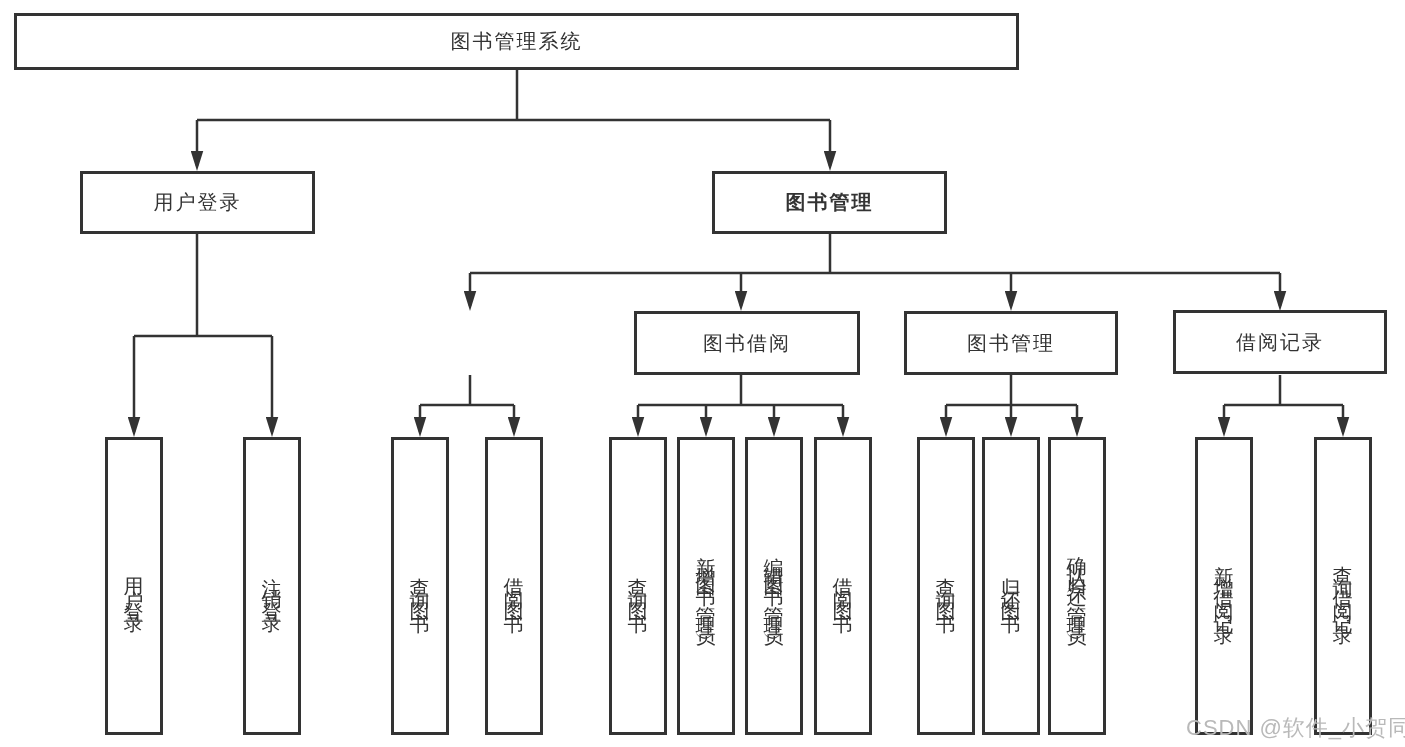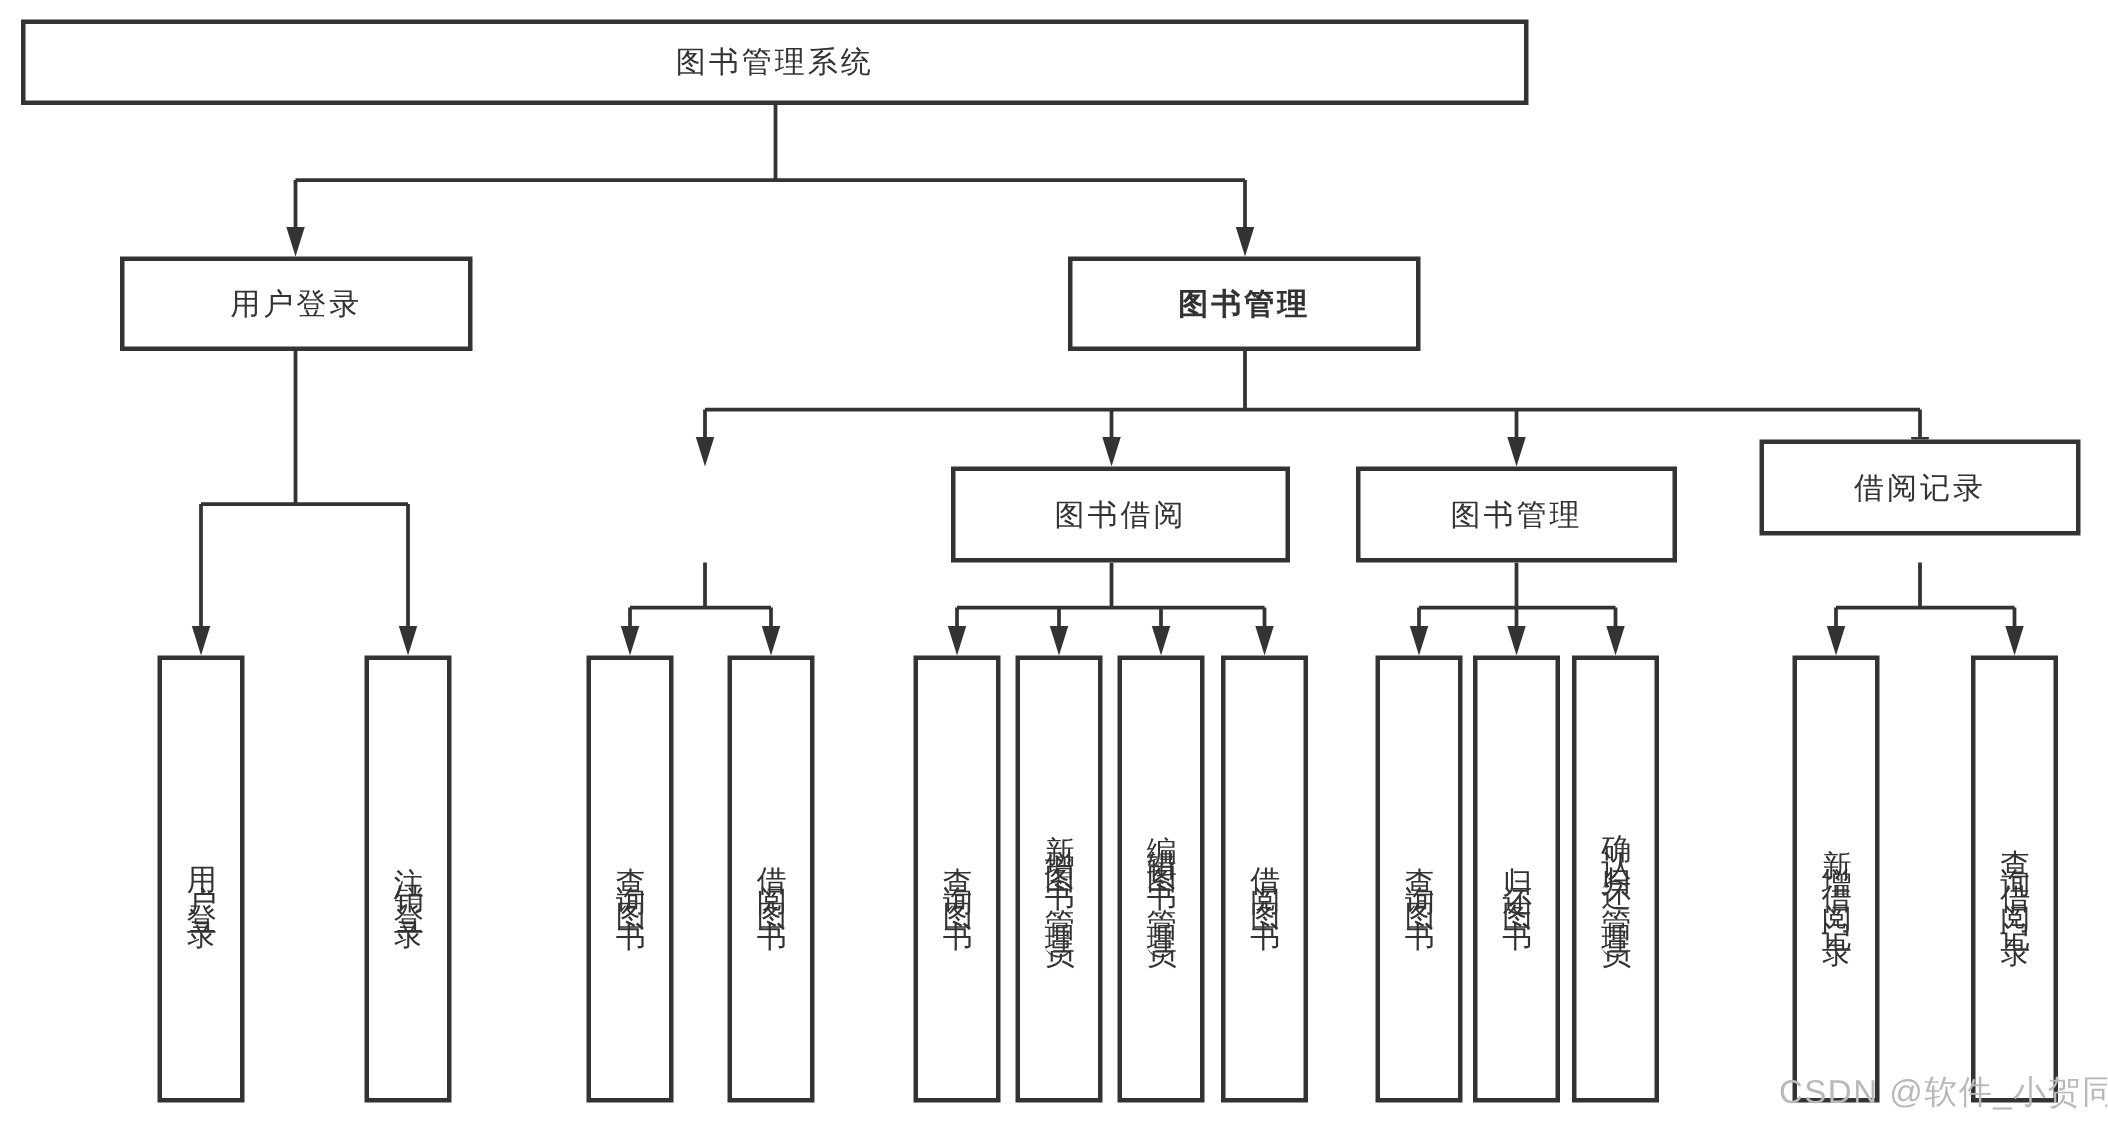--- a/index.html
+++ b/index.html
@@ -111,21 +111,21 @@
     </g>
   </svg>
 
   <div class="hbox" style="left:14px; top:13px; width:1005px; height:57px;">图书管理系统</div>
 
   <div class="hbox" style="left:80px; top:171px; width:235px; height:63px;">用户登录</div>
   <div class="hbox" style="left:712px; top:171px; width:235px; height:63px;font-weight:bold;">图书管理</div>
 
   <div class="hbox" style="left:634px; top:311px; width:226px; height:64px;">图书借阅</div>
   <div class="hbox" style="left:904px; top:311px; width:214px; height:64px;">图书管理</div>
-  <div class="hbox" style="left:1173px; top:293px; width:214px; height:64px;">借阅记录</div>
+  <div class="hbox" style="left:1173px; top:310px; width:214px; height:64px;">借阅记录</div>
 
   <div class="vbox" style="left:105px;">用户登录</div>
   <div class="vbox" style="left:243px;">注销登录</div>
 
   <div class="vbox" style="left:391px;">查询图书</div>
   <div class="vbox" style="left:485px;">借阅图书</div>
 
   <div class="vbox" style="left:609px;">查询图书</div>
   <div class="vbox" style="left:677px; letter-spacing:10px;">新增图书（管理员）</div>
   <div class="vbox" style="left:745px; letter-spacing:10px;">编辑图书（管理员）</div>

